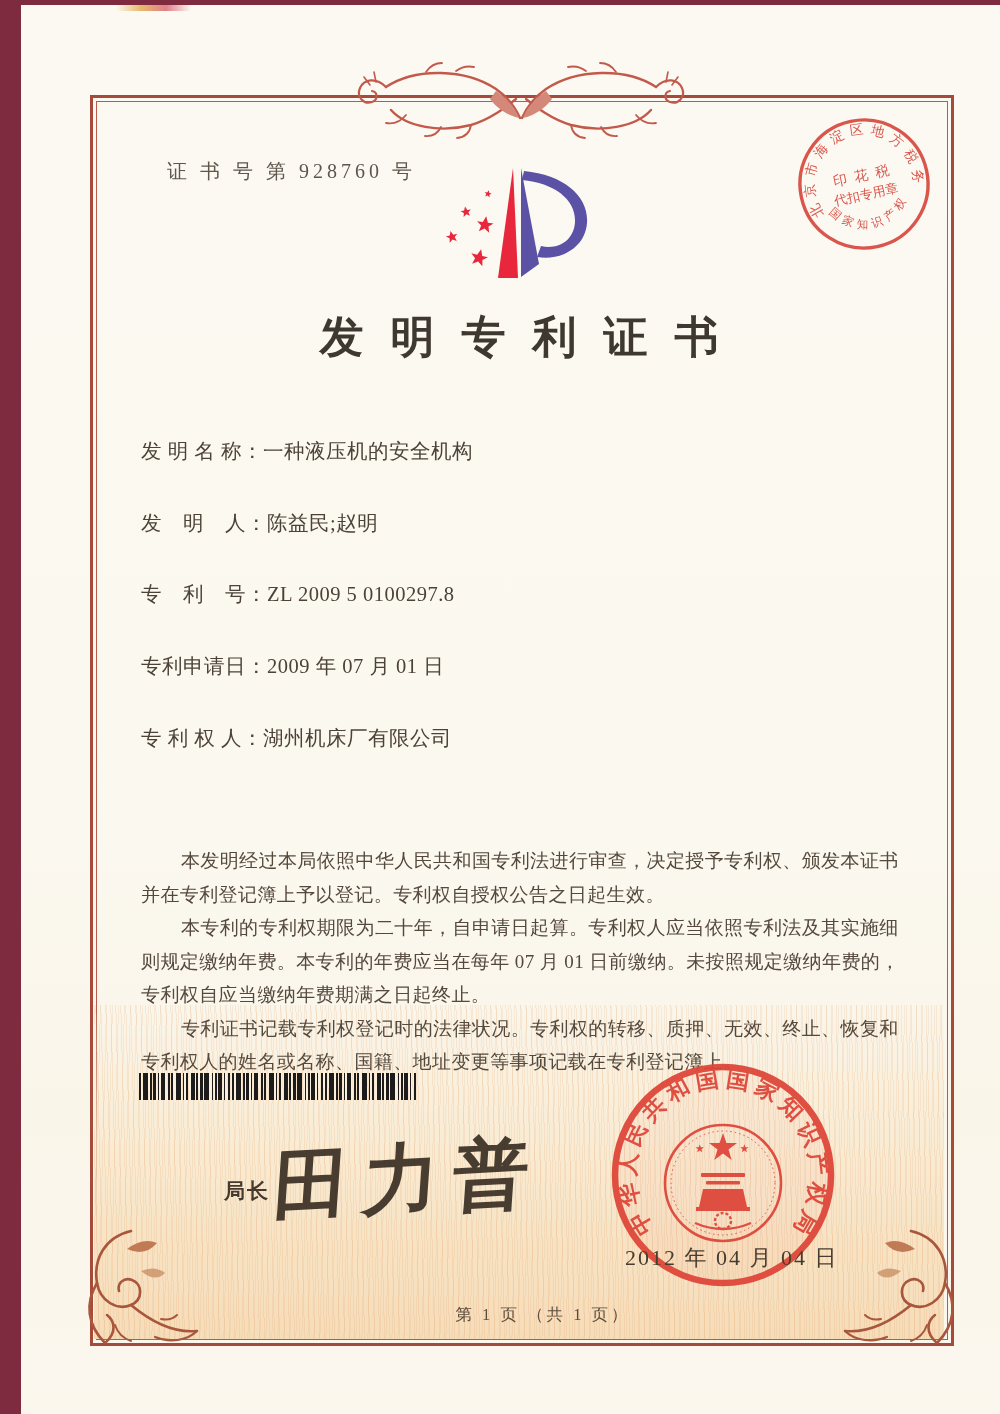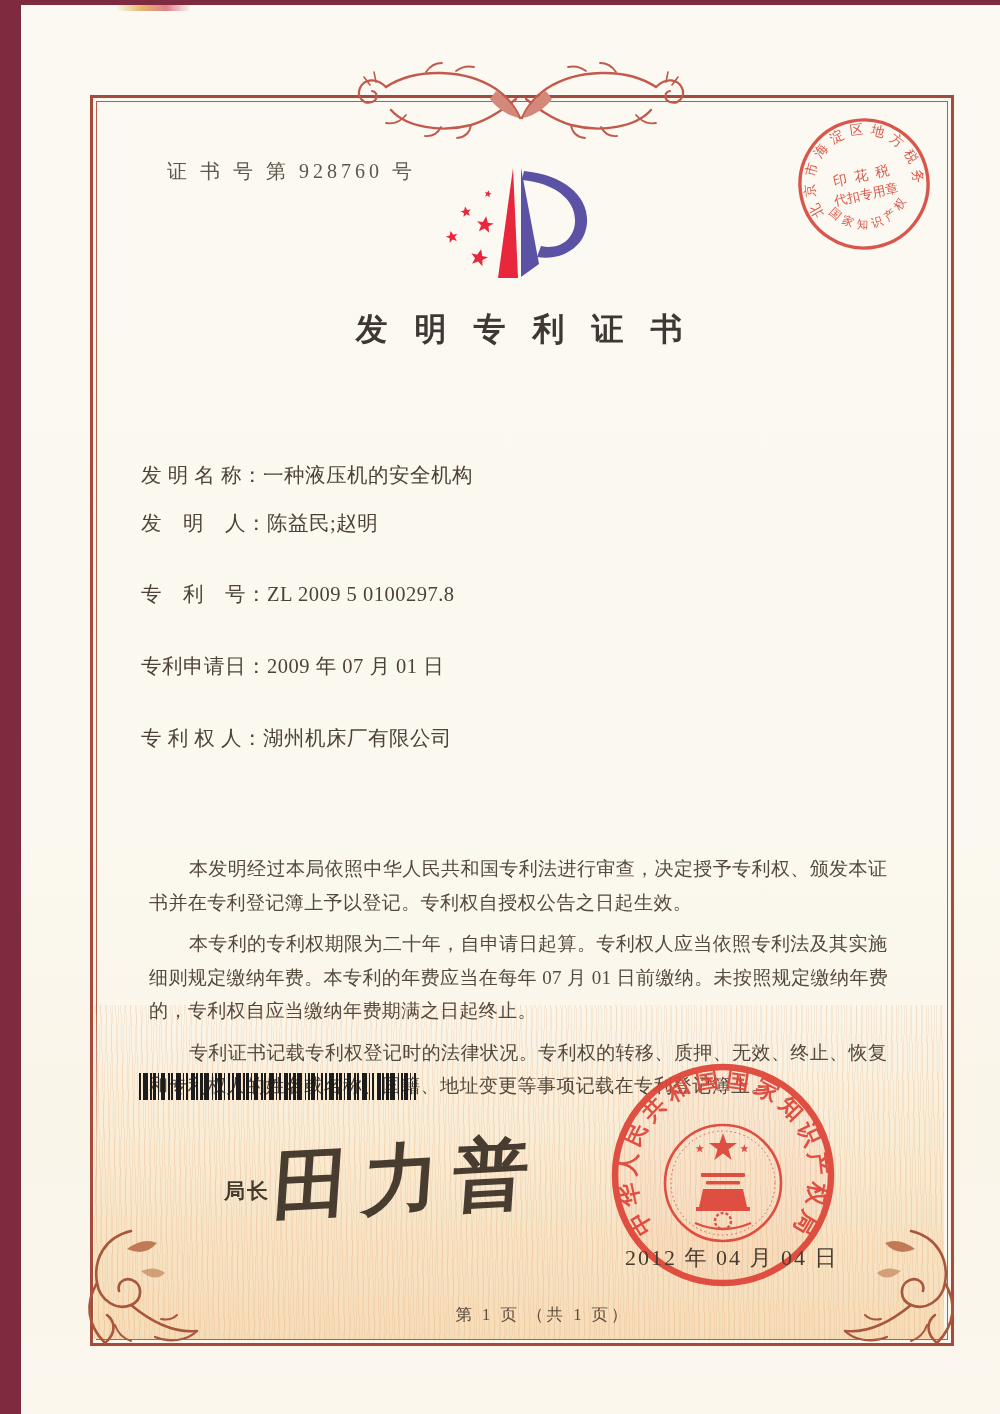--- a/index.html
+++ b/index.html
@@ -25,26 +25,26 @@
   
   #texture-band{
     position:absolute;left:73px;top:1000px;width:850px;height:334px;z-index:1;
     background:
       repeating-linear-gradient(88.5deg, rgba(224,146,84,.15) 0 1px, rgba(0,0,0,0) 1px 5px),
       repeating-linear-gradient(91.5deg, rgba(224,146,84,.13) 0 1px, rgba(0,0,0,0) 1px 6px),
       linear-gradient(180deg, rgba(250,238,216,0) 0%, rgba(249,233,206,.75) 40%, #f7e2c2 75%, #f6ddba 100%);
   }
   .txt{position:absolute;color:#4e443a;}
   #cert-number{left:112px;top:153px;font-size:20px;letter-spacing:4px;color:#5f564b;z-index:2;margin-left:34px;}
-  #page-title{left:69px;top:303px;width:858px;text-align:center;font-size:32px;font-weight:600;
+  #page-title{left:69px;top:303px;width:858px;text-align:center;font-size:44px;font-weight:600;
     letter-spacing:27px;text-indent:27px;color:#3f3831;z-index:2;}
   .field-row{left:120px;font-size:20.5px;letter-spacing:.5px;color:#4c4238;z-index:2;white-space:nowrap;}
   .para-wrap{left:120px;top:839px;width:768px;font-size:19px;line-height:33.5px;
     letter-spacing:.4px;color:#55493d;z-index:2;}
-  .para-wrap p{margin:8px;text-indent:2.1em;font-family:Liberation Serif, serif;}
+  .para-wrap p{margin:0;text-indent:2.1em;font-family:Liberation Serif, serif;}
   #signature-title{left:203px;top:1172px;font-size:21px;letter-spacing:2px;color:#453a2e;z-index:3;font-weight:bold;}
   #signature-name{left:252px;top:1124px;font-size:76px;letter-spacing:14px;color:#352b20;
     transform:rotate(-3deg) skewX(-7deg);font-weight:600;opacity:.9;z-index:3;}
   #seal-date{left:604px;top:1238px;font-size:22px;letter-spacing:2px;color:#463c30;z-index:4;}
   #page-footer{left:69px;top:1299px;width:858px;text-align:center;font-size:16.5px;
     letter-spacing:3px;color:#5c4c3c;z-index:3;padding-left:24px;}
   svg{position:absolute;overflow:visible;}
   #sipo-logo{left:416px;top:150px;z-index:2;}
   #top-ornament{left:325px;top:50px;z-index:2;}
   #tax-stamp{left:768px;top:104px;z-index:3;opacity:.92;}
@@ -130,21 +130,21 @@
     </g>
     <g fill="#5b51a5">
       <path d="M84,13 L84,122 L102,109 Z"></path>
       <path d="M87,16 C128,20 152,42 150,68 C148,94 122,106 100,102 L104,91 C122,95 137,85 138,67 C139,45 118,28 85,25 Z"></path>
     </g>
   </svg>
 
   <div id="cert-number" class="txt">证 书 号 第 928760 号</div>
   <div id="page-title" class="txt">发明专利证书</div>
 
-  <div class="txt field-row" style="top:456px">
+  <div class="txt field-row" style="top:432px">
     <span>发 明 名 称：</span><span>一种液压机的安全机构</span>
   </div>
   <div class="txt field-row" style="top:504px">
     <span>发　明　人：</span><span>陈益民;赵明</span>
   </div>
   <div class="txt field-row" style="top:575px">
     <span>专　利　号：</span><span>ZL 2009 5 0100297.8</span>
   </div>
   <div class="txt field-row" style="top:647px">
     <span>专利申请日：</span><span>2009 年 07 月 01 日</span>

